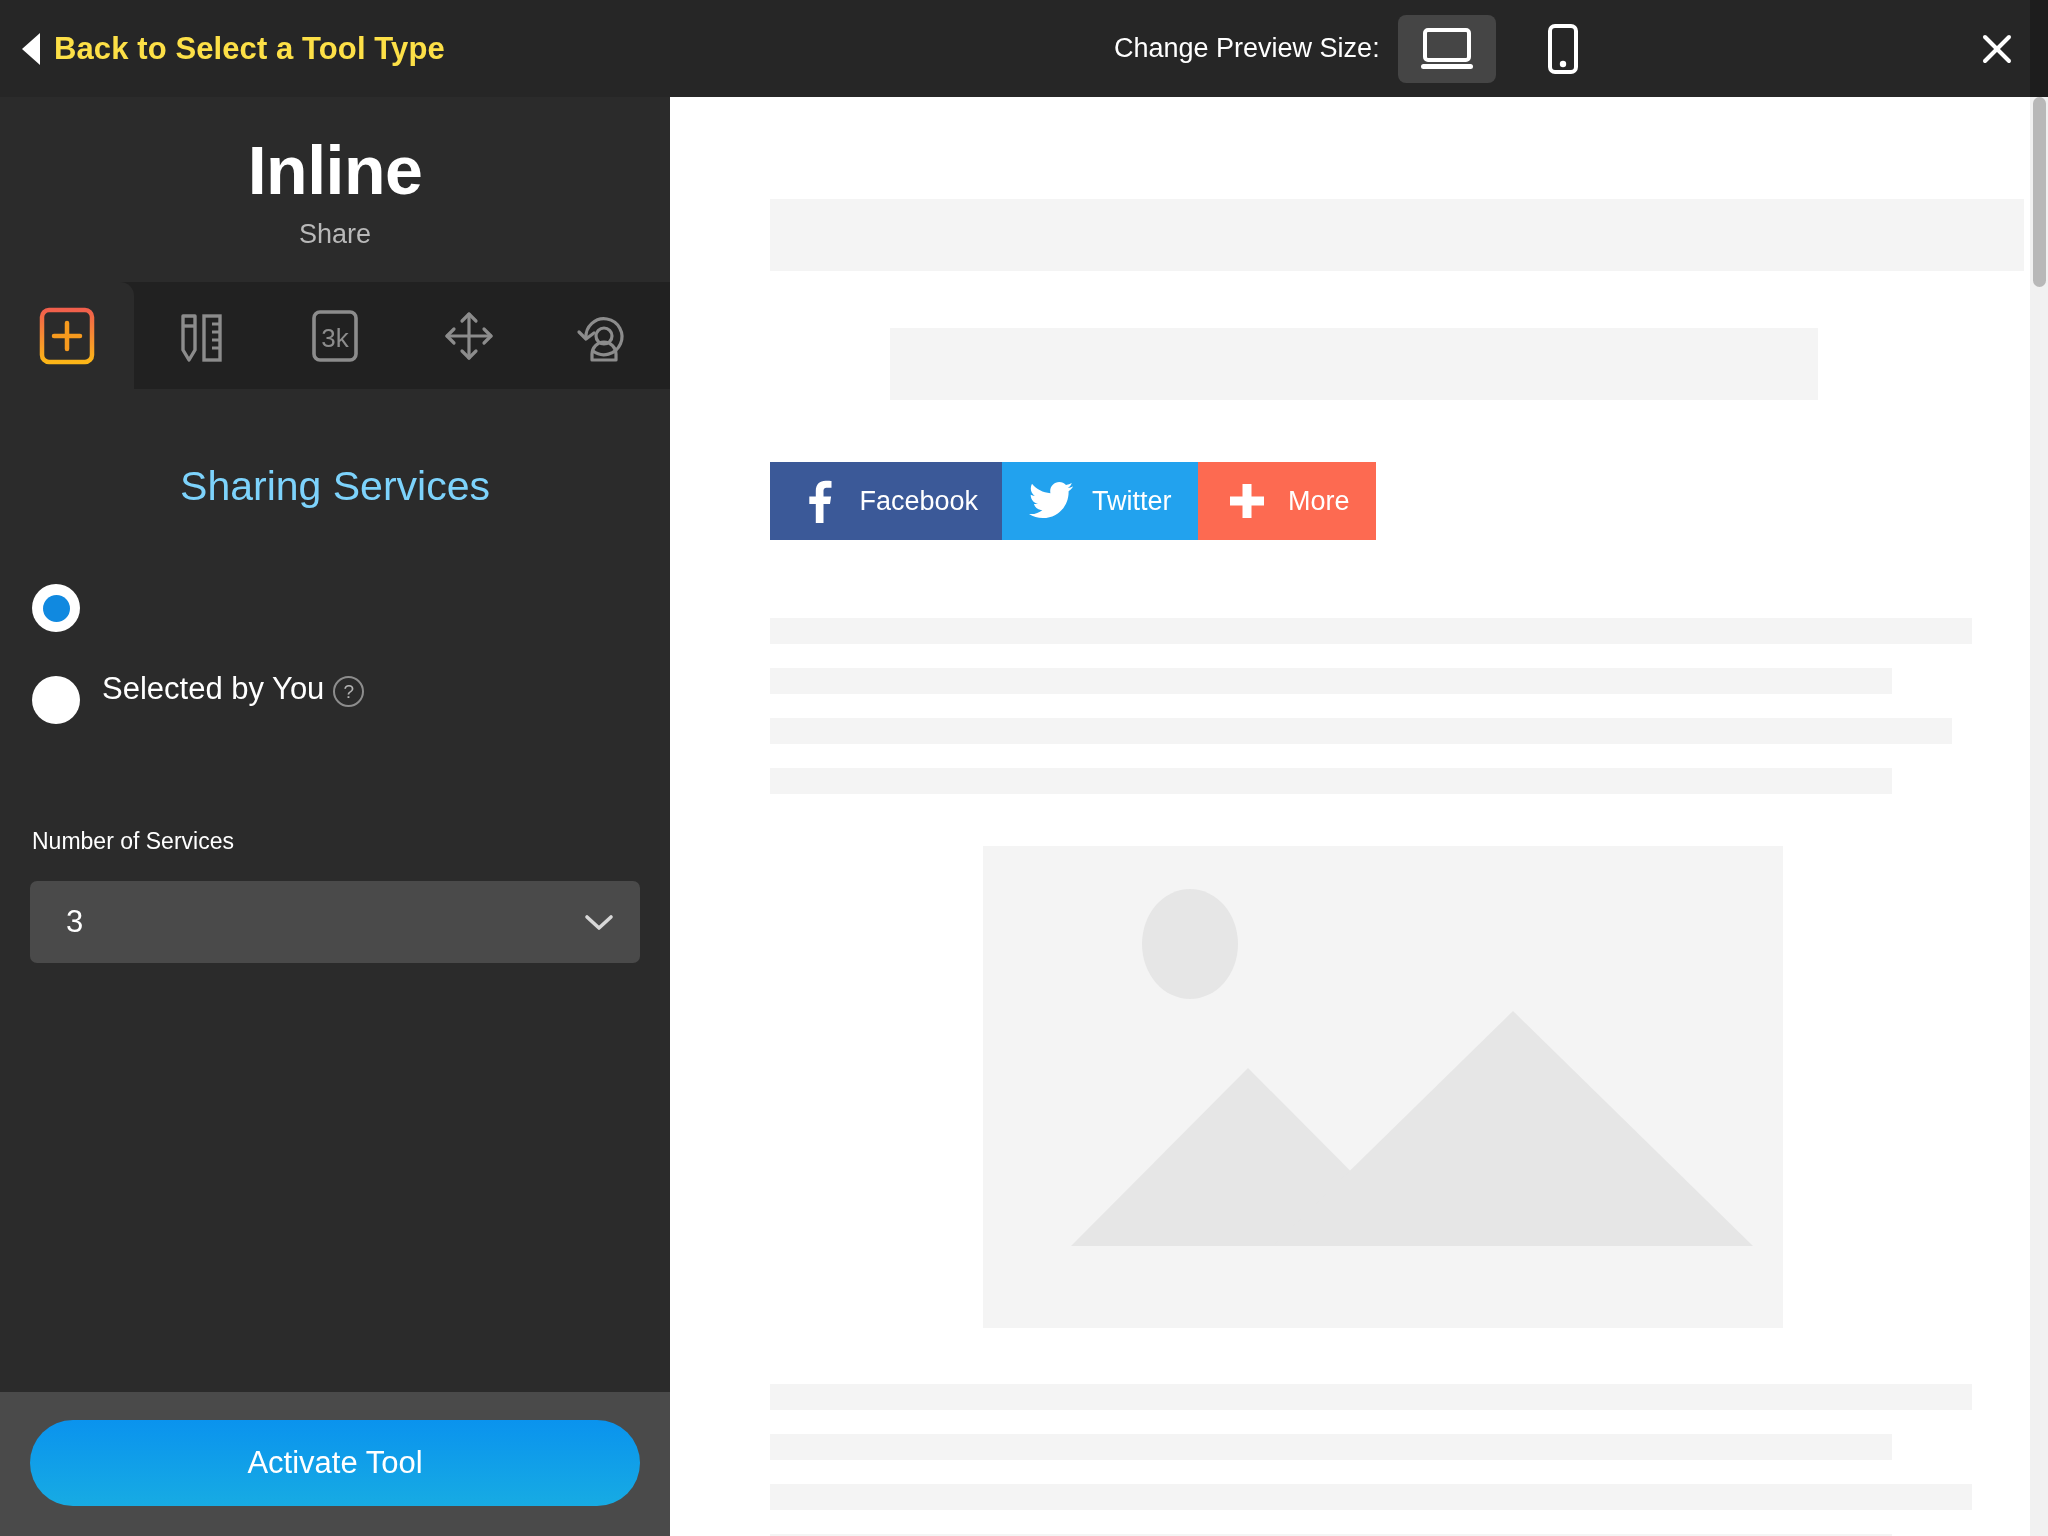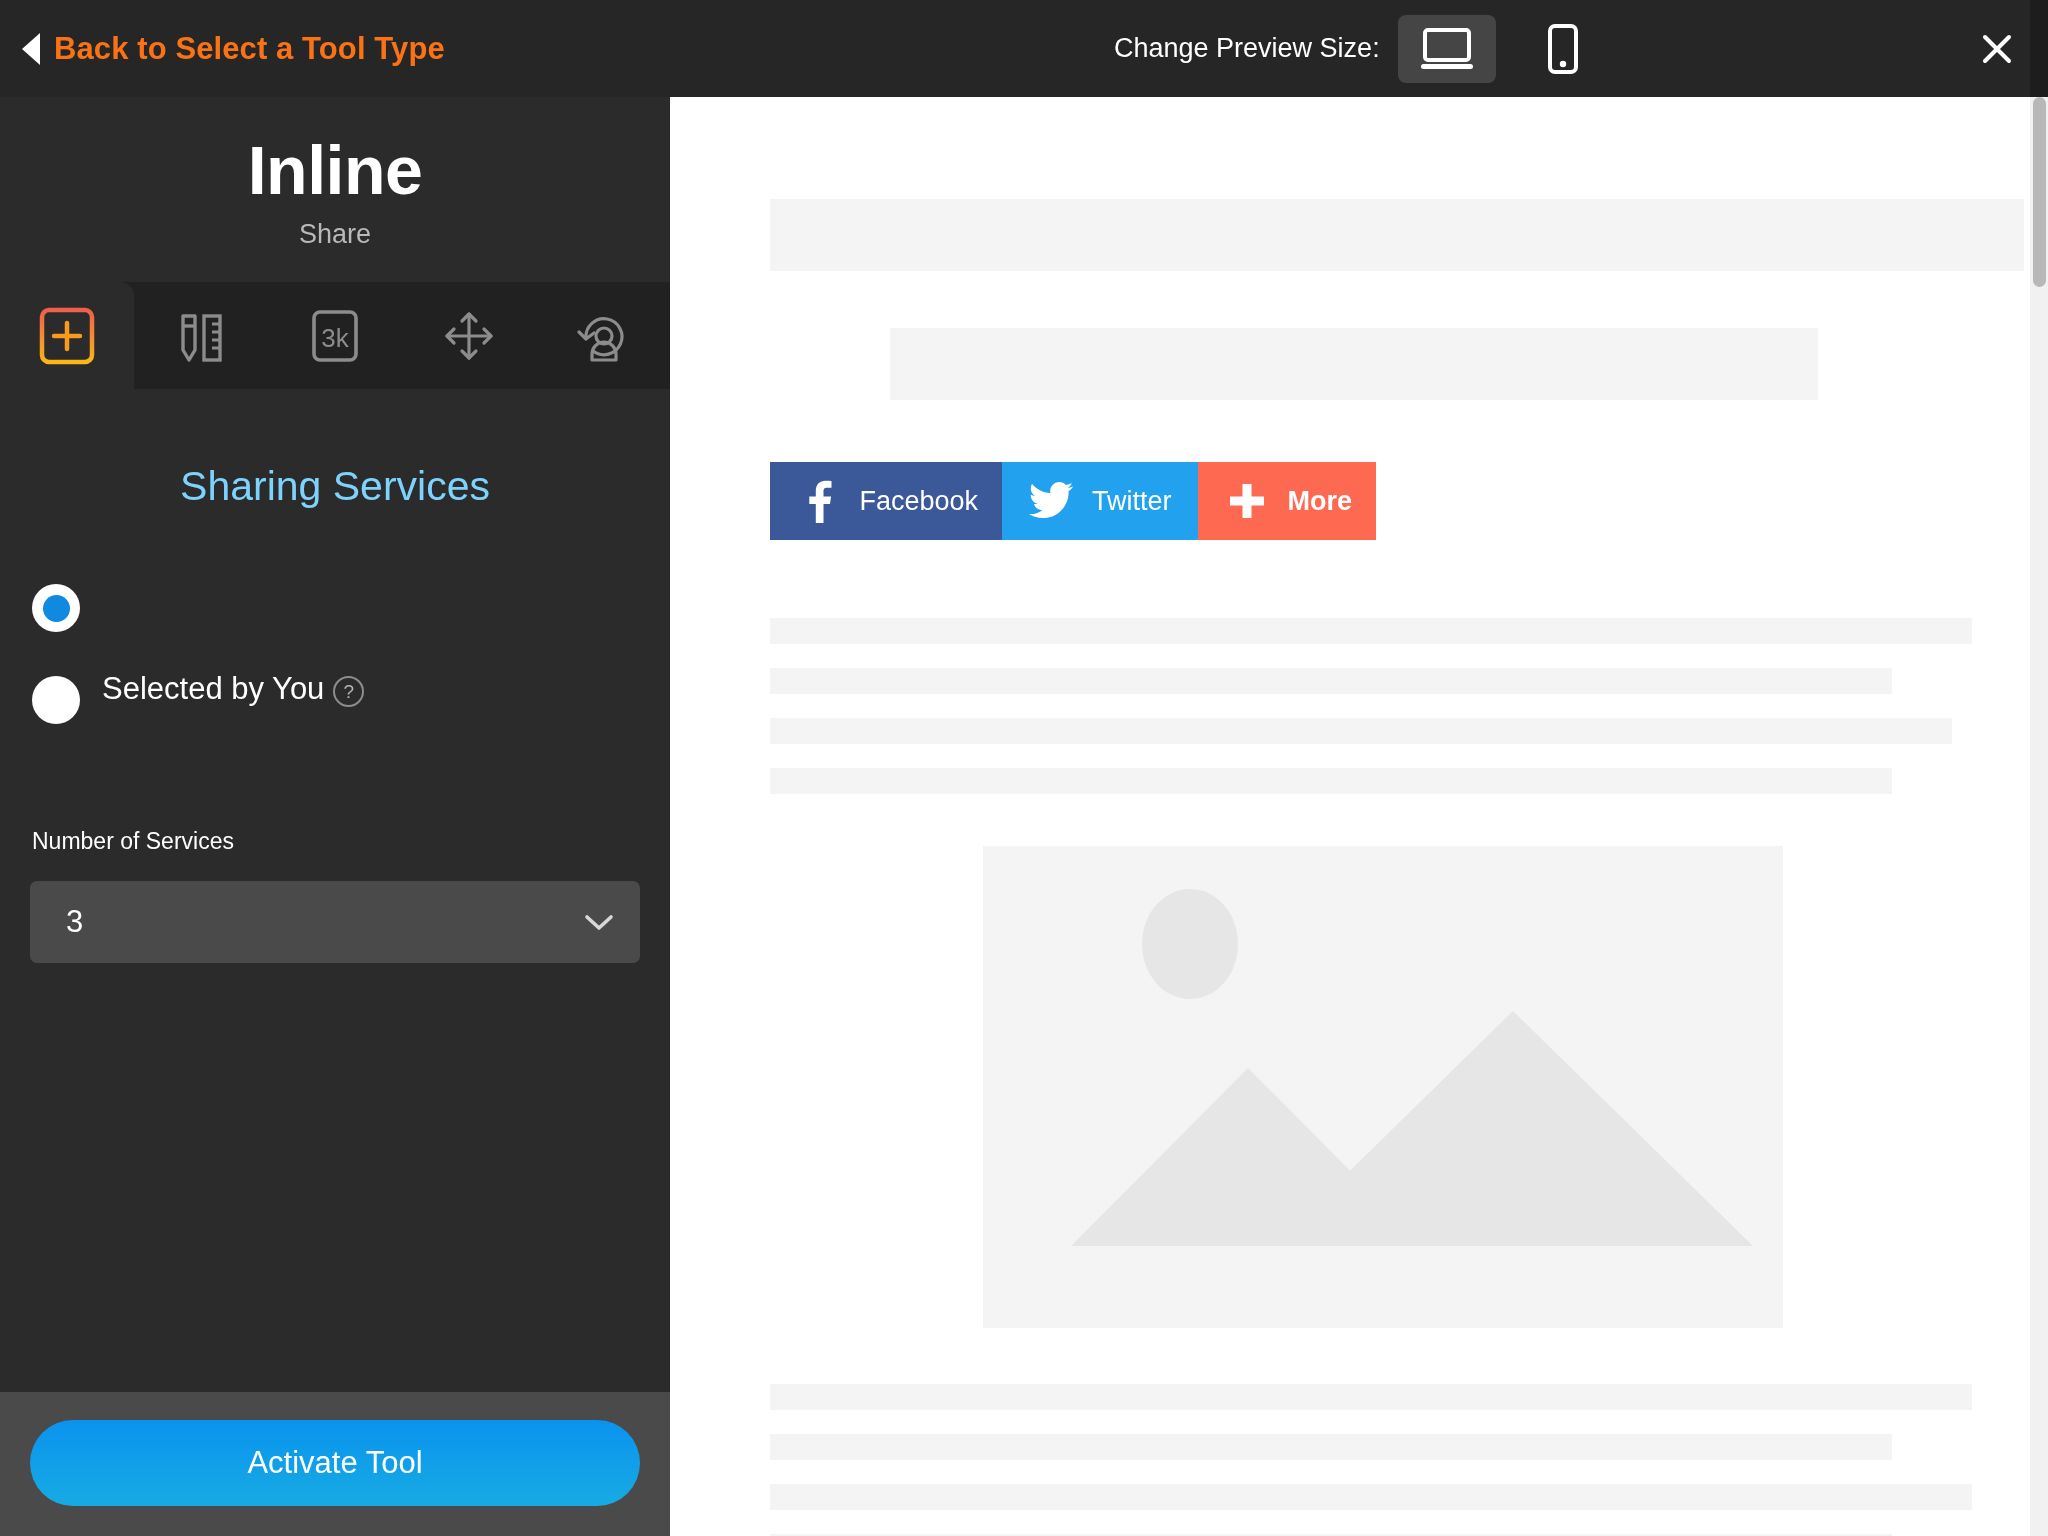--- a/index.html
+++ b/index.html
@@ -31,21 +31,21 @@
     cursor: pointer;
     user-select: none;
   }
   .back-arrow {
     width: 0; height: 0;
     border-top: 16px solid transparent;
     border-bottom: 16px solid transparent;
     border-right: 18px solid #ffffff;
   }
   .back-label {
-    color: #f97316;
+    color: #fde047;
     font-size: 31px;
     font-weight: bold;
     letter-spacing: .1px;
   }
 
   .preview-size-group {
     position: absolute;
     left: 1114px;
     top: 0; height: 97px;
     display: flex; align-items: center; gap: 18px;
@@ -257,21 +257,21 @@
     display: flex; align-items: center; justify-content: center;
   }
   .share-btn .lbl {
     color: #ffffff;
     font-size: 27px;
     margin-left: 14px;
     white-space: nowrap;
   }
   .sb-facebook { background: #3b5998; width: 232px; }
   .sb-twitter  { background: #22a2ee; width: 196px; }
-  .sb-more     { background: #fd6a51; width: 178px; font-weight: bold; }
+  .sb-more     { background: #fd6a51; width: 178px; }
 
   .lines { margin: 78px 0 0 100px; }
   .line { height: 26px; background: #f4f4f4; margin-bottom: 24px; }
 
   .img-ph {
     margin: 52px 0 0 313px;
     width: 800px; height: 482px;
     background: #f4f4f4;
     position: relative;
     overflow: hidden;

